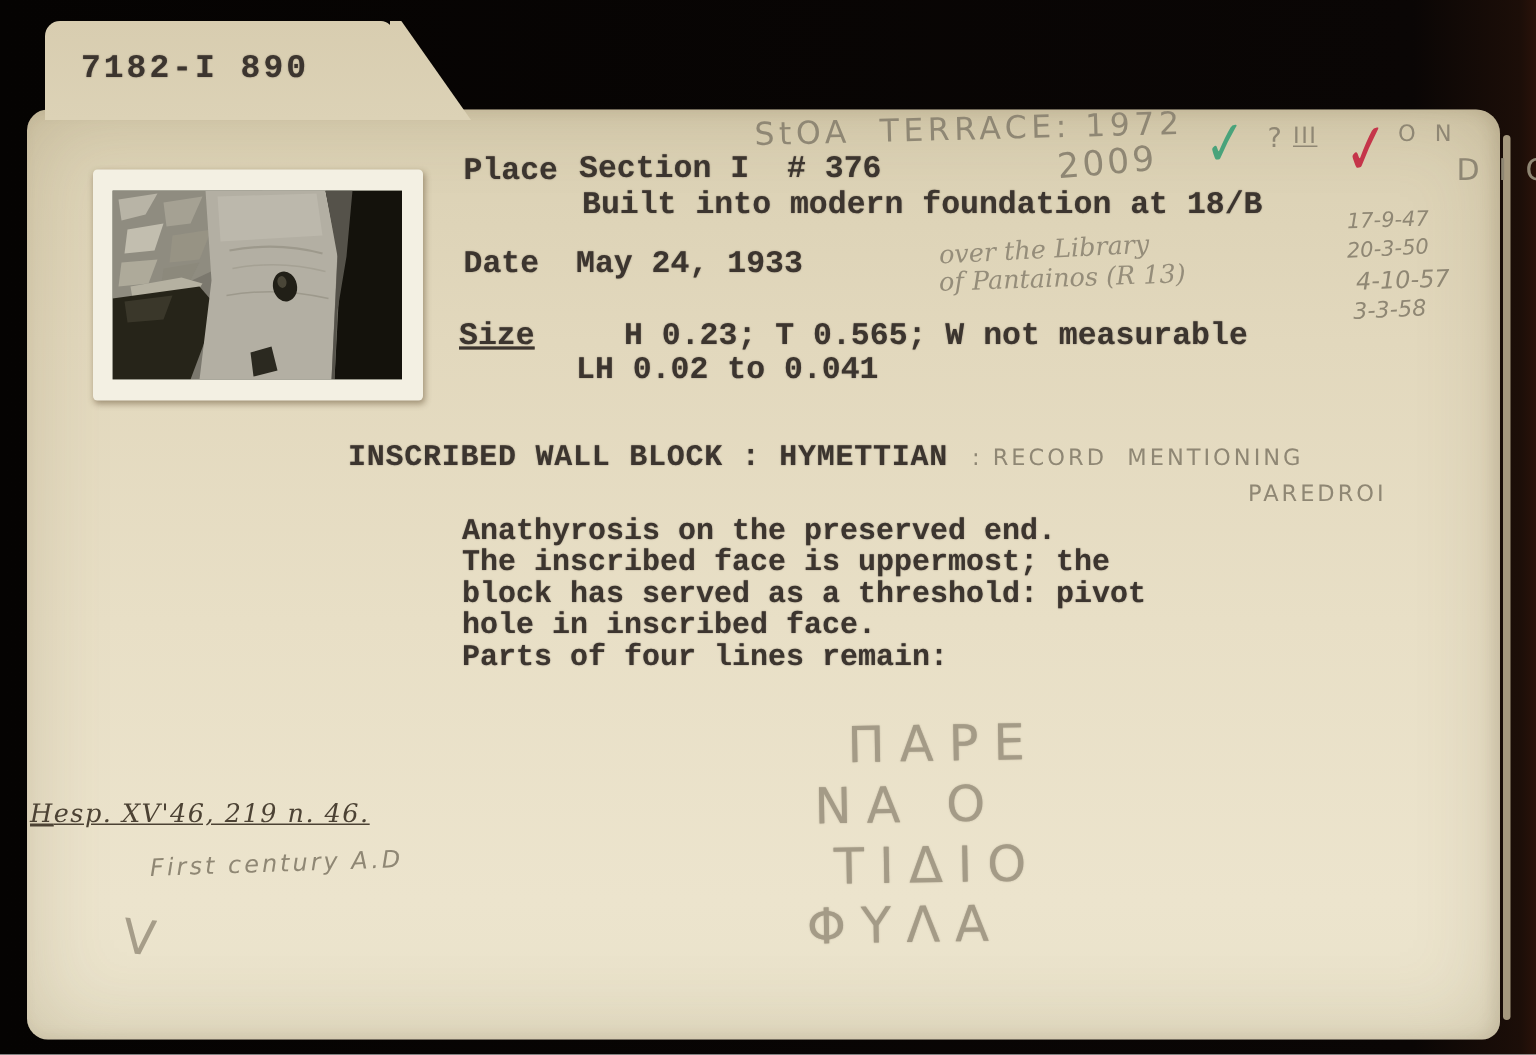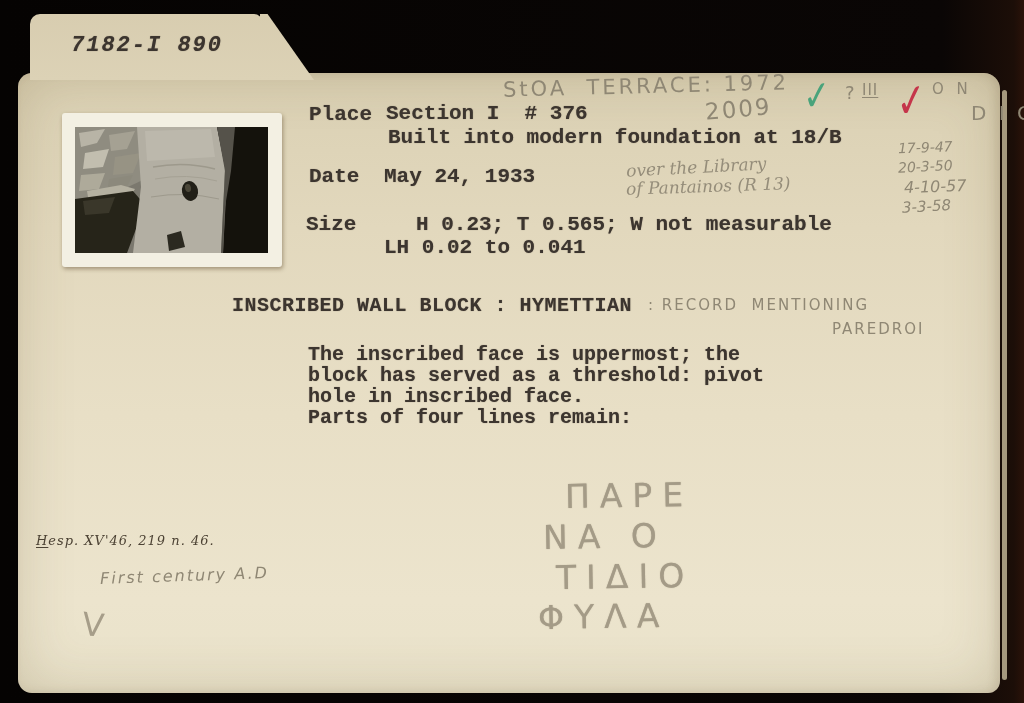--- a/index.html
+++ b/index.html
@@ -59,21 +59,21 @@
   .desc-line{height:21px;}
 </style>
 </head>
 <body>
 
 <div class="abs card"></div>
 <div class="abs card-edge"></div>
 <div class="abs tab"></div>
 <div class="abs tab-slope"></div>
 
-<div class="abs typed" style="left:71px;top:33px;font-size:22px;letter-spacing:2px;font-style:italic;">7182-I 890</div>
+<div class="abs typed" style="left:54px;top:33px;font-size:22px;letter-spacing:2px;">7182-I 890</div>
 
 <div class="abs photo-frame">
   <div class="photo-inner">
     <svg width="193" height="126" viewBox="0 0 193 126">
       <rect x="0" y="0" width="193" height="126" fill="#7b786e"></rect>
 
       <polygon points="0,0 100,0 88,30 70,52 40,66 0,78" fill="#8f8c80"></polygon>
       <polygon points="4,6 30,2 22,16 6,20" fill="#b8b4a6"></polygon>
       <polygon points="34,8 60,4 52,22 36,24" fill="#a5a193"></polygon>
       <polygon points="10,26 34,22 28,40 8,42" fill="#c2beaf"></polygon>
@@ -112,45 +112,46 @@
 <div class="abs pencil" style="left:932px;top:80px;font-size:15px;letter-spacing:4px;">O N</div>
 <div class="abs pencil" style="left:928px;top:101px;font-size:20px;letter-spacing:3px;margin-left:43px;">D I G</div>
 
 <div class="abs typed t21" style="left:309px;top:104px;">Place</div>
 <div class="abs typed t21" style="left:386px;top:103px;">Section I  # 376</div>
 <div class="abs typed t21" style="left:388px;top:127px;">Built into modern foundation at 18/B</div>
 
 <div class="abs typed t21" style="left:309px;top:166px;">Date</div>
 <div class="abs typed t21" style="left:384px;top:166px;">May 24, 1933</div>
 
-<div class="abs typed t21" style="left:306px;top:214px;">Size</div>
+<div class="abs typed t21" style="left:306px;top:214px;text-decoration:underline;">Size</div>
 <div class="abs typed t21" style="left:384px;top:214px;margin-left:32px;">H 0.23; T 0.565; W not measurable</div>
 <div class="abs typed t21" style="left:384px;top:237px;">LH 0.02 to 0.041</div>
 
 <div class="abs cursive" style="left:626px;top:157px;font-size:17px;transform:rotate(-3deg);">over the Library</div>
 <div class="abs cursive" style="left:626px;top:176px;font-size:17px;transform:rotate(-2deg);">of Pantainos (R 13)</div>
 
 <div class="abs" style="left:898px;top:139px;">
   <div class="pencil" style="font-size:14px;font-style:italic;transform:rotate(-2deg);height:19px;">17-9-47</div>
   <div class="pencil" style="font-size:14px;font-style:italic;transform:rotate(-3deg);height:19px;">20-3-50</div>
   <div class="pencil" style="font-size:16px;font-style:italic;transform:rotate(-2deg);height:20px;margin-left:6px;">4-10-57</div>
   <div class="pencil" style="font-size:15px;font-style:italic;transform:rotate(-3deg);height:19px;margin-left:4px;">3-3-58</div>
 </div>
 
 <div class="abs typed t20" style="left:232px;top:295px;letter-spacing:.5px;">INSCRIBED WALL BLOCK : HYMETTIAN</div>
 <div class="abs pencil" style="left:648px;top:296px;font-size:15px;letter-spacing:2px;">: RECORD  MENTIONING</div>
 <div class="abs pencil" style="left:832px;top:320px;font-size:15px;letter-spacing:2px;">PAREDROI</div>
 
 <div class="abs" style="left:308px;top:344px;">
+  <div class="typed t20 desc-line">Anathyrosis on the preserved end.</div>
   <div class="typed t20 desc-line">The inscribed face is uppermost; the</div>
   <div class="typed t20 desc-line">block has served as a threshold: pivot</div>
   <div class="typed t20 desc-line">hole in inscribed face.</div>
   <div class="typed t20 desc-line">Parts of four lines remain:</div>
 </div>
 
 <div class="abs greek" style="left:565px;top:476px;transform:rotate(-1deg);">ΠΑΡΕ</div>
 <div class="abs greek" style="left:543px;top:517px;transform:rotate(-1deg);">ΝΑ Ο</div>
 <div class="abs greek" style="left:556px;top:557px;transform:rotate(-1deg);">ΤΙΔΙΟ</div>
 <div class="abs greek" style="left:538px;top:597px;transform:rotate(-1deg);">ΦΥΛΑ</div>
 
-<div class="abs ink" style="left:36px;top:533px;font-size:13px;letter-spacing:1px;"><span class="u">H</span><span>esp. XV'46, 219 n. 46.</span></div>
+<div class="abs ink" style="left:20px;top:533px;font-size:17px;letter-spacing:1px;text-decoration:underline;"><span class="u">H</span><span>esp. XV'46, 219 n. 46.</span></div>
 <div class="abs pencil" style="left:100px;top:566px;font-size:16px;letter-spacing:2px;font-style:italic;transform:rotate(-2deg);">First century A.D</div>
 <div class="abs pencil" style="left:82px;top:606px;font-size:32px;font-weight:400;transform:rotate(6deg);color:#a69d89;">V</div>
 
 </body></html>

